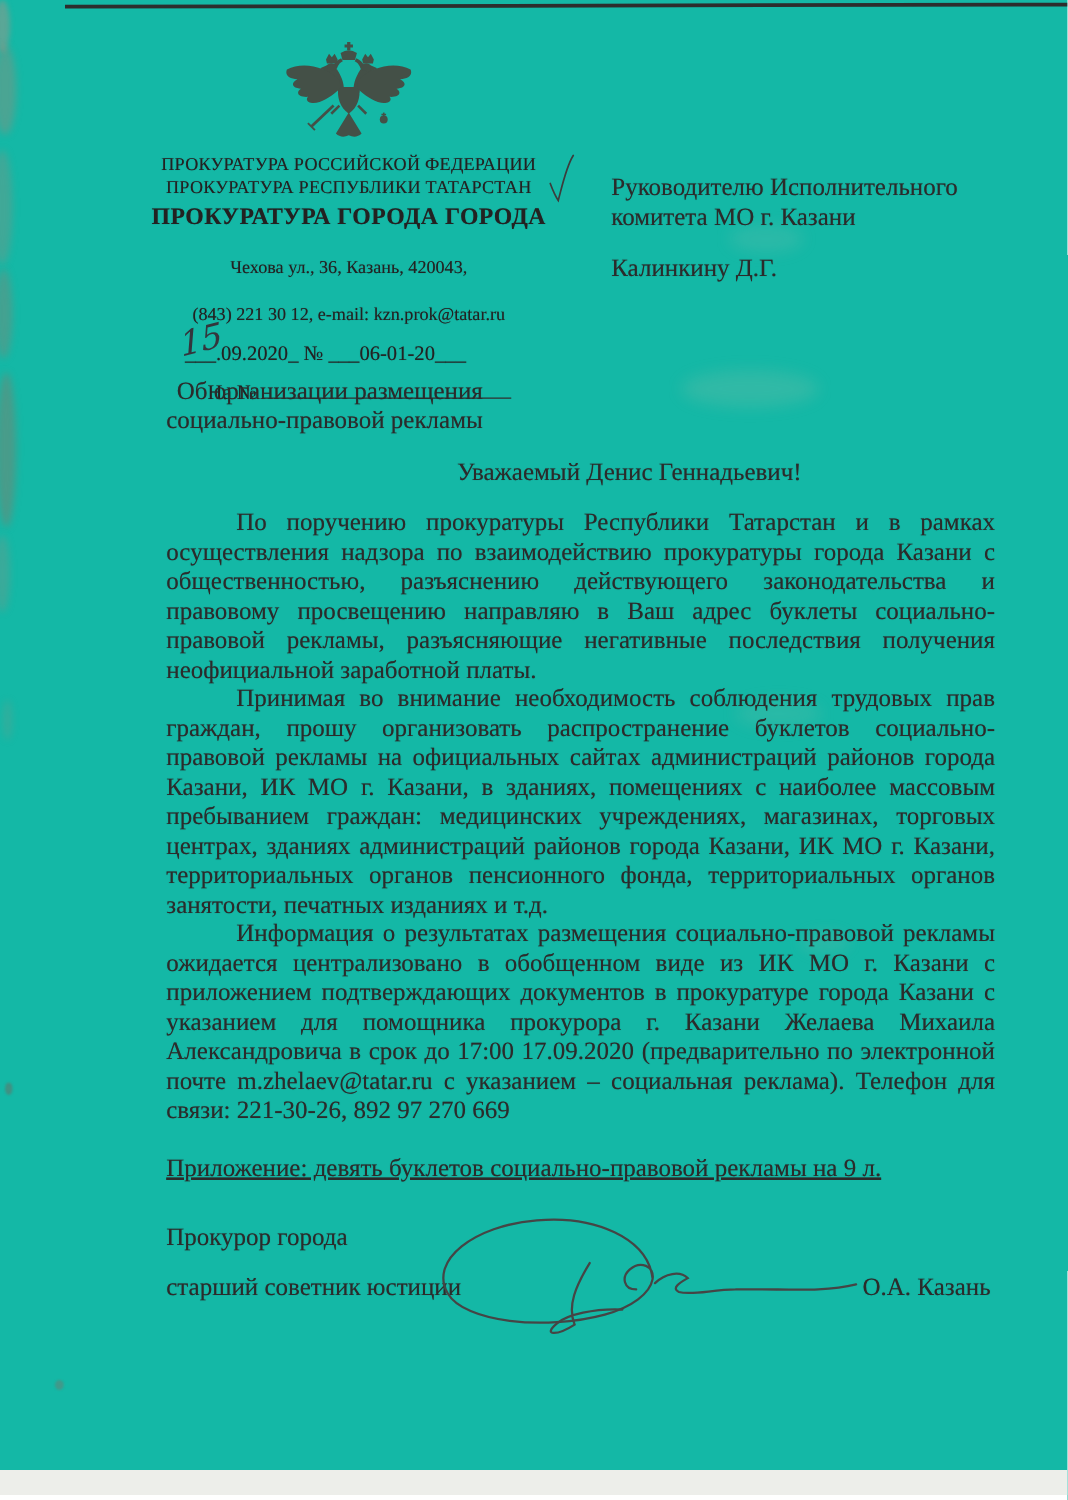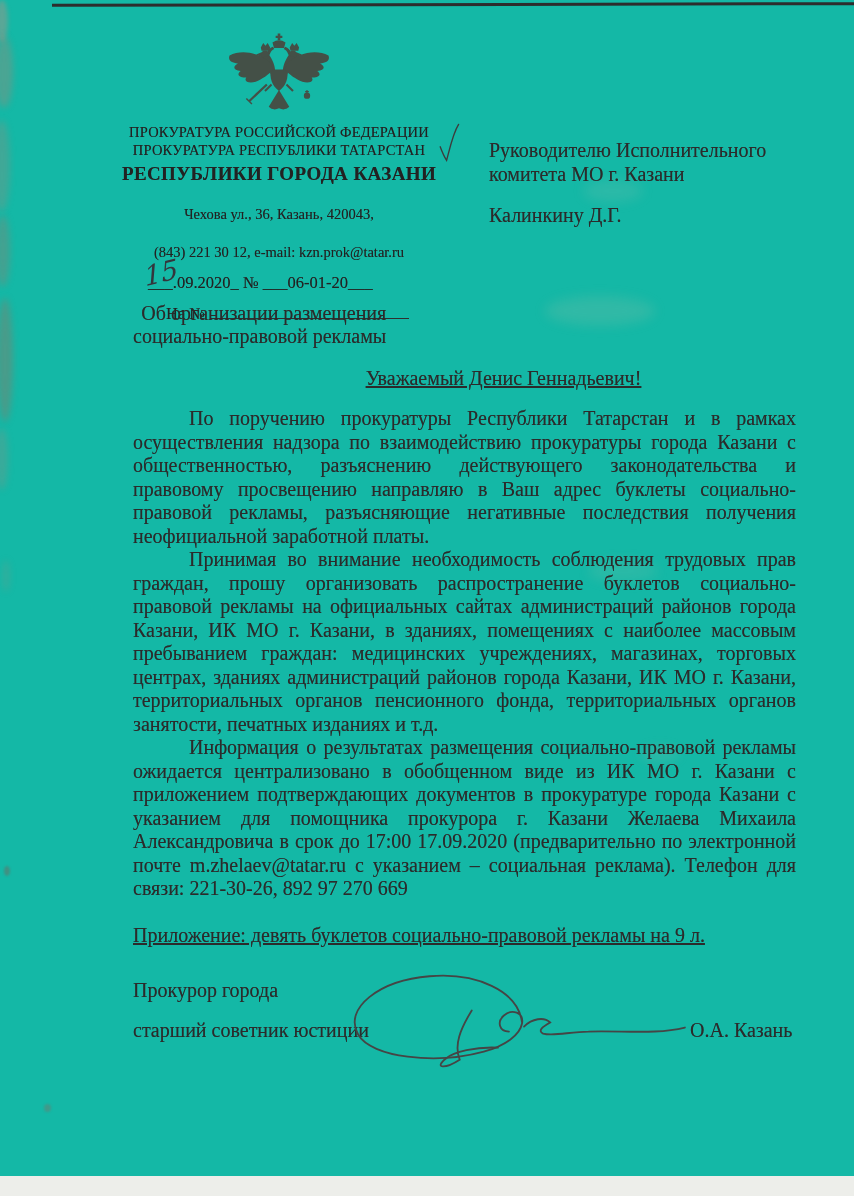--- a/index.html
+++ b/index.html
@@ -34,21 +34,21 @@
   .reply-line { display:inline-block; width:198px; height:14px; border-bottom:1.6px solid #2f2f2f; margin-left:6px; }
 
   
   .checkmark { position:absolute; left:437px; top:118px; width:24px; height:56px; }
   .addressee { position:absolute; left:489px; top:138px; font-size:20px; line-height:24px; }
   .addressee .addr-name { margin-top:17px; }
 
   
   .subject { position:absolute; left:133px; top:302px; font-size:20px; line-height:23px;text-align:right; }
   .salutation { position:absolute; left:133px; top:367px; width:663px; box-sizing:border-box;
-    padding-left:78px; text-align:center; font-size:20px;text-decoration:underline; }
+    padding-left:78px; text-align:center; font-size:20px; }
 
   
   .body-text { position:absolute; left:133px; top:407px; width:663px;
     font-size:20px; line-height:23.5px; text-align:justify; }
   .body-text p { margin:0; text-indent:56px; }
 
   .attachment { position:absolute; left:133px; top:924px; font-size:20px;text-decoration:underline; }
 
   
   .sig-t1 { position:absolute; left:133px; top:979px; font-size:20px; }
@@ -100,21 +100,21 @@
         <path d="M68,56 L75,63" stroke="#474b42" stroke-width="2.2" fill="none"></path>
         <path d="M47,56 L28,74" stroke="#474b42" stroke-width="2.4" fill="none"></path>
         <path d="M25,71 l6,6" stroke="#474b42" stroke-width="1.6" fill="none"></path>
         <circle cx="90" cy="68" r="3.4"></circle>
         <rect x="89.3" y="62" width="1.4" height="3.4"></rect>
         <rect x="88" y="63" width="4" height="1.3"></rect>
       </g>
     </svg>
     <div class="lh-parent">ПРОКУРАТУРА РОССИЙСКОЙ ФЕДЕРАЦИИ</div>
     <div class="lh-parent">ПРОКУРАТУРА РЕСПУБЛИКИ ТАТАРСТАН</div>
-    <div class="lh-org">РЕСПУБЛИКИ ГОРОДА КАЗАНИ</div>
+    <div class="lh-org">ПРОКУРАТУРА ГОРОДА ГОРОДА</div>
     <div class="lh-addr">Чехова ул., 36, Казань, 420043,</div>
     <div class="lh-addr">(843) 221 30 12, e-mail: kzn.prok@tatar.ru</div>
     <div class="lh-ref">
       <span class="hand-day">15</span><span>___</span><span>.09.2020_</span>&nbsp;<span>№</span>&nbsp;<span>___</span><span>06-01-20</span><span>___</span>
     </div>
     <div class="lh-reply">
       <span>На №</span><span class="reply-line"></span>
     </div>
   </div>
 

